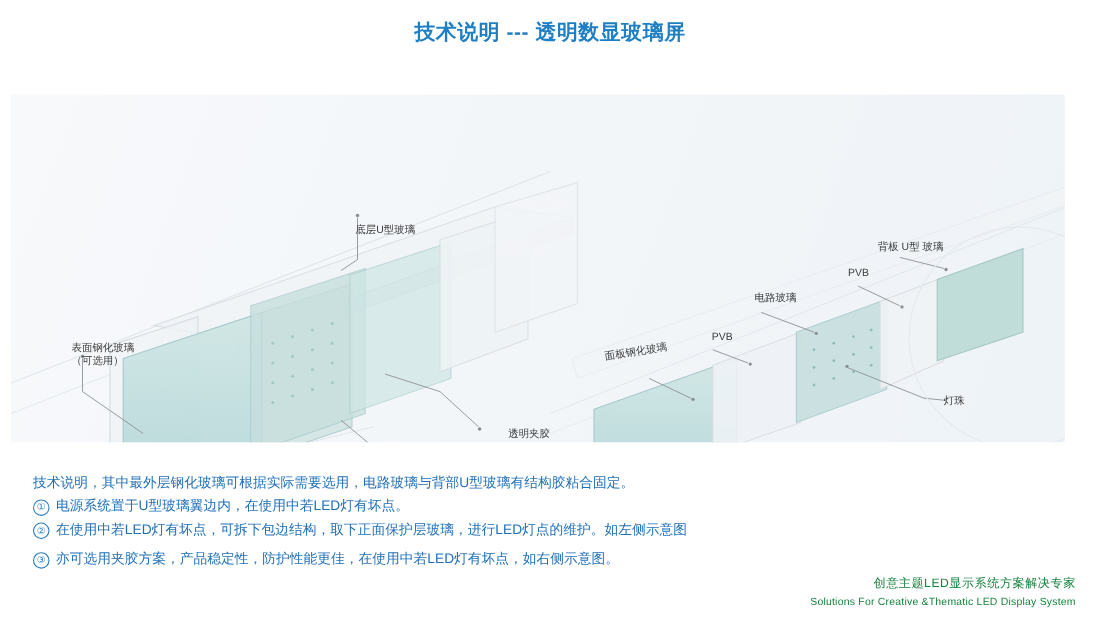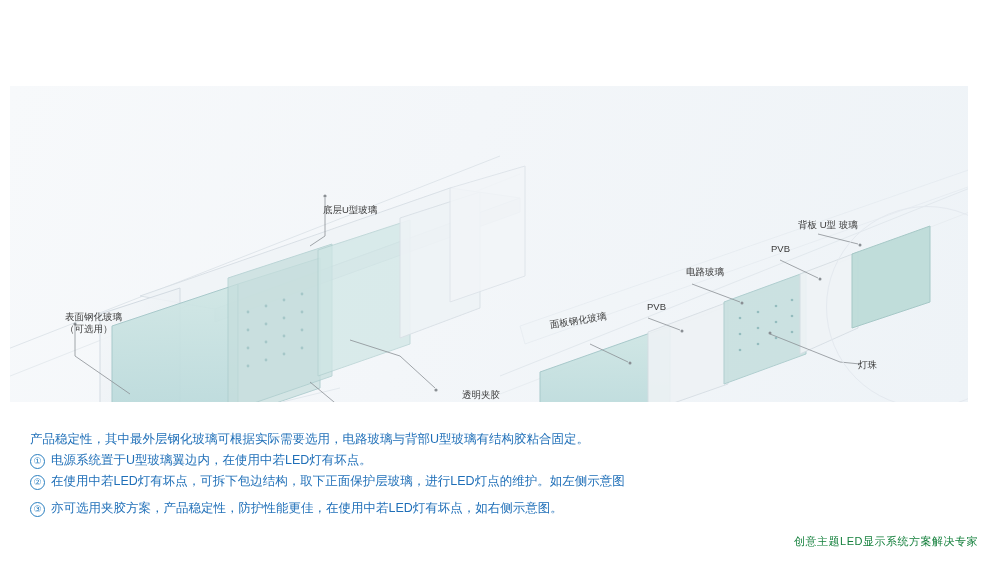--- a/index.html
+++ b/index.html
@@ -110,20 +110,21 @@
     width: 200px; height: 200px;
     border: 1px solid #e4e9ef;
     border-radius: 50%;
   }
 </style>
 </head>
 <body>
 
 <div class="page">
 
+  <div class="title">技术说明 --- 透明数显玻璃屏</div>
 
   <div class="accent-bar"></div>
 
   <div class="stage">
 
     <svg class="ground" viewBox="0 0 1030 300" preserveAspectRatio="none">
       <defs>
         <linearGradient id="gTeal" x1="0" y1="0" x2="0" y2="1">
           <stop offset="0%" stop-color="#cfe6e4" stop-opacity="0.92"></stop>
           <stop offset="100%" stop-color="#b4d6d8" stop-opacity="0.92"></stop>
@@ -237,35 +238,36 @@
     <div class="lbl" style="left:761px; top:157px;">PVB</div>
     <div class="lbl" style="left:676px; top:180px;">电路玻璃</div>
     <div class="lbl" style="left:637px; top:215px;">PVB</div>
     <div class="lbl" style="left:540px; top:233px; transform:rotate(-9deg); transform-origin:left center;">面板钢化玻璃</div>
     <div class="lbl" style="left:848px; top:273px;">灯珠</div>
 
     <div class="arc"></div>
   </div>
 
   <div class="body-text">
-    <div class="lead">产品稳定性，其中最外层钢化玻璃可根据实际需要选用，电路玻璃与背部U型玻璃有结构胶粘合固定。</div>
+    <div class="lead">技术说明，其中最外层钢化玻璃可根据实际需要选用，电路玻璃与背部U型玻璃有结构胶粘合固定。</div>
 
     <div class="body-line">
       <span class="num-circle">①</span>
       <span class="txt">电源系统置于U型玻璃翼边内，在使用中若LED灯有坏点。</span>
     </div>
 
     <div class="body-line">
       <span class="num-circle">②</span>
       <span class="txt">在使用中若LED灯有坏点，可拆下包边结构，取下正面保护层玻璃，进行LED灯点的维护。如左侧示意图</span>
     </div>
 
     <div class="body-line" style="margin-top:8px;">
       <span class="num-circle">③</span>
       <span class="txt">亦可选用夹胶方案，产品稳定性，防护性能更佳，在使用中若LED灯有坏点，如右侧示意图。</span>
     </div>
   </div>
 
   <div class="footer">
     <div class="cn">创意主题LED显示系统方案解决专家</div>
+    <div class="en">Solutions For Creative &amp;Thematic LED Display System</div>
   </div>
 
 </div>
 
 </body></html>

